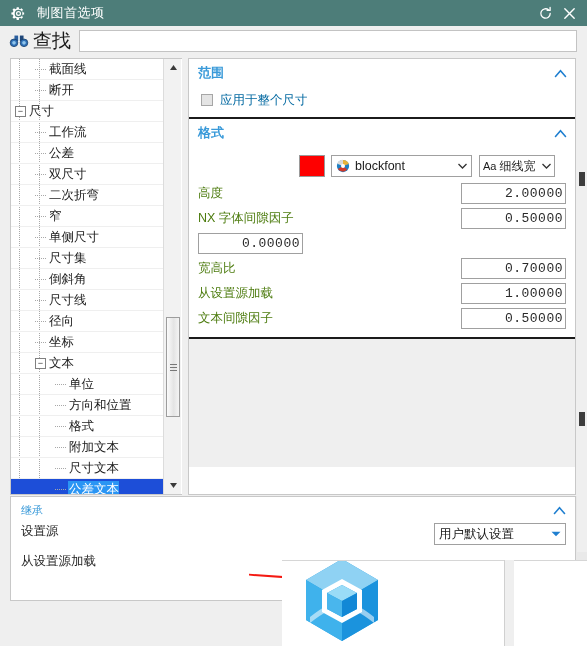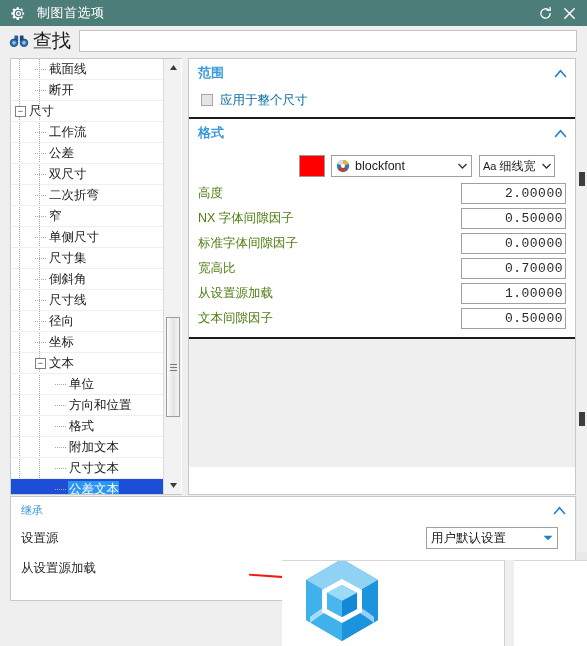--- a/index.html
+++ b/index.html
@@ -275,22 +275,22 @@
     height: 26px;
     display: flex; align-items: center;
     padding: 0 9px 0 10px;
     color: #3a9ad9; font-size: 11px;
   }
   .inh-head .sh-title { flex: 1 1 auto; }
   .inh-head .sh-chev { color: #1f7fd0; font-size: 13px; cursor: pointer; }
 
   .inh-row {
     height: 30px;
-    display: flex; align-items: center;
-    padding: 0 17px 0 10px;
+    display: flex; align-items: flex-start;
+    padding: 0 9px 0 10px;
   }
   .inh-label { flex: 1 1 auto; font-size: 12.5px; color: #1f1f1f; white-space: nowrap; }
   .src-combo {
     width: 132px; height: 22px;
     background: #ffffff;
     border: 1px solid #a0a0a0;
     display: flex; align-items: center;
     padding: 0 4px;
     cursor: pointer;
     flex: 0 0 auto;
@@ -619,21 +619,20 @@
         <div id="field-rows">
             <div class="field-row">
               <span class="field-label">高度</span>
               <input class="field-input" type="text" value="2.00000" style="">
             </div>
             <div class="field-row">
               <span class="field-label">NX 字体间隙因子</span>
               <input class="field-input" type="text" value="0.50000" style="">
             </div>
             <div class="field-row">
-              <span class="field-label">标准字体间隙因子</span>
               <input class="field-input" type="text" value="0.00000" style="">
             </div>
             <div class="field-row">
               <span class="field-label">宽高比</span>
               <input class="field-input" type="text" value="0.70000" style="">
             </div>
             <div class="field-row">
               <span class="field-label">从设置源加载</span>
               <input class="field-input" type="text" value="1.00000" style="">
             </div>

